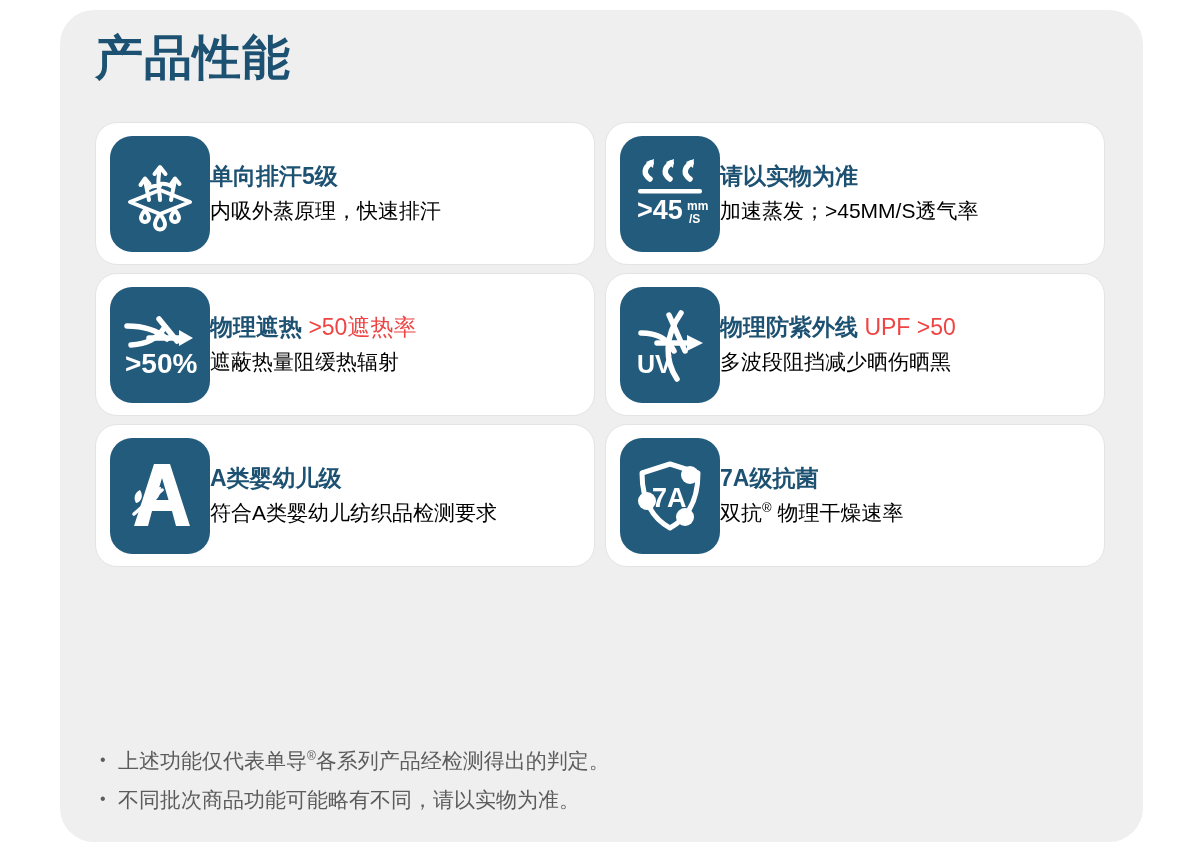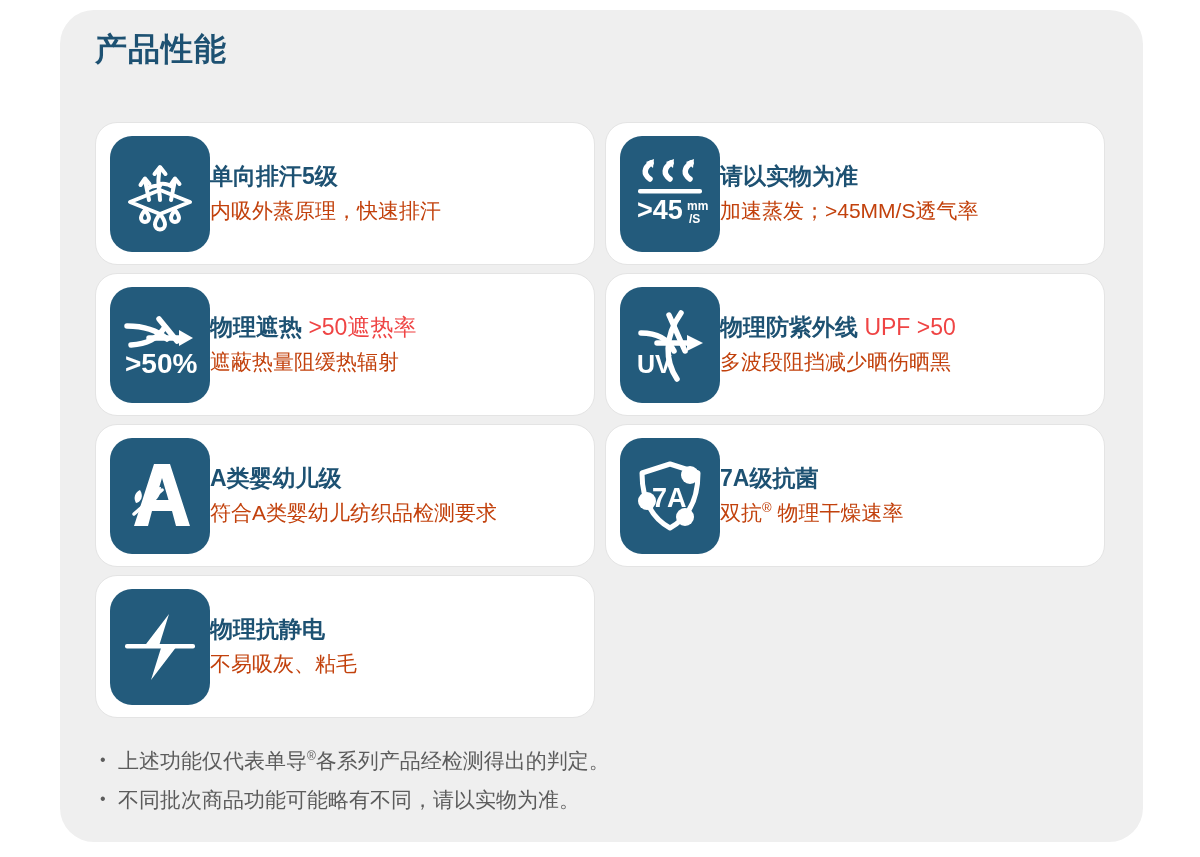--- a/index.html
+++ b/index.html
@@ -25,21 +25,21 @@
     background: #efefef;
     border-radius: 34px;
     box-sizing: border-box;
   }
 
   
   #page-title {
     position: absolute;
     left: 35px;
     top: 22px;
-    font-size: 32px;
+    font-size: 48px;
     font-weight: 700;
     color: #1d5172;
     letter-spacing: 1px;
     line-height: 1.1;
   }
 
   
   #feature-grid {
     position: absolute;
     left: 35px;
@@ -90,21 +90,21 @@
     line-height: 1.35;
     white-space: nowrap;
   }
   .card-title .light {
     font-weight: 400;
     color: #ef4444;
   }
   .card-desc {
     font-size: 21px;
     font-weight: 400;
-    color: #c2410c;
+    color: #000000;
     line-height: 1.45;
     margin-top: 4px;
     white-space: nowrap;
   }
   .card-desc .reg {
     font-size: 13px;
     vertical-align: super;
   }
 
   
@@ -279,34 +279,20 @@
         <div class="card-title">
           <span>7A级抗菌</span>
         </div>
         <div class="card-desc">
           <span>双抗</span><span class="reg">®</span><span>&nbsp;</span><span>物理干燥速率</span>
         </div>
       </div>
     </div>
 
 
-    <div class="feature-card">
-      <div class="icon-tile">
-        <svg width="78" height="78" viewBox="0 0 78 78">
-          <path d="M48 6 L22 40 L40 40 L30 72 L56 38 L38 38 Z" fill="#ffffff"></path>
-          <rect x="4" y="36" width="70" height="4.5" rx="2" fill="#ffffff"></rect>
-        </svg>
-      </div>
-      <div class="card-text">
-        <div class="card-title">
-          <span>物理抗静电</span>
-        </div>
-        <div class="card-desc">不易吸灰、粘毛</div>
-      </div>
-    </div>
 
   </div>
 
   <div id="footnotes">
     <div class="footnote">
       <span class="footnote-bullet">•</span>
       <span class="footnote-text"><span>上述功能仅代表单导</span><span class="reg">®</span><span>各系列产品经检测得出的判定。</span></span>
     </div>
     <div class="footnote">
       <span class="footnote-bullet">•</span>

